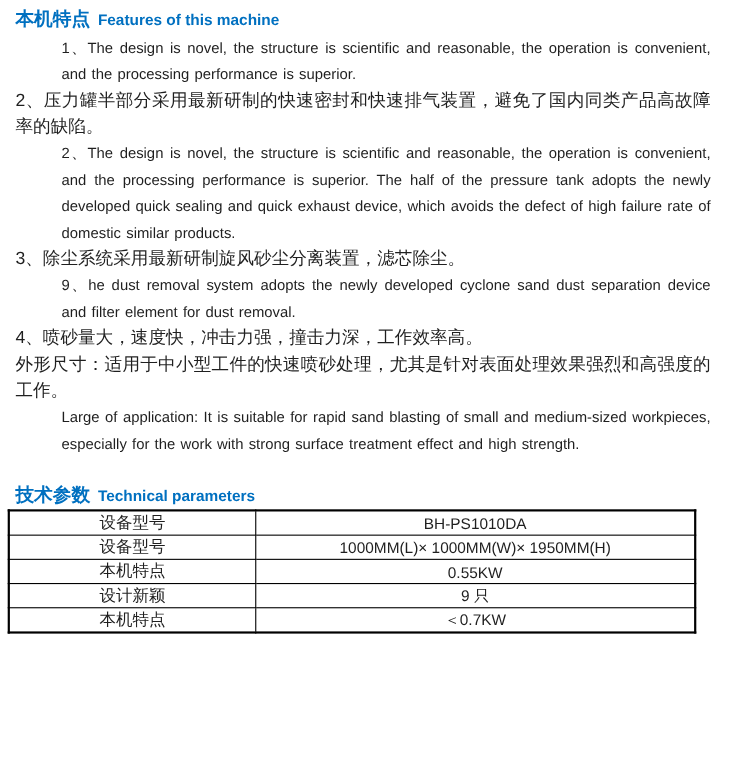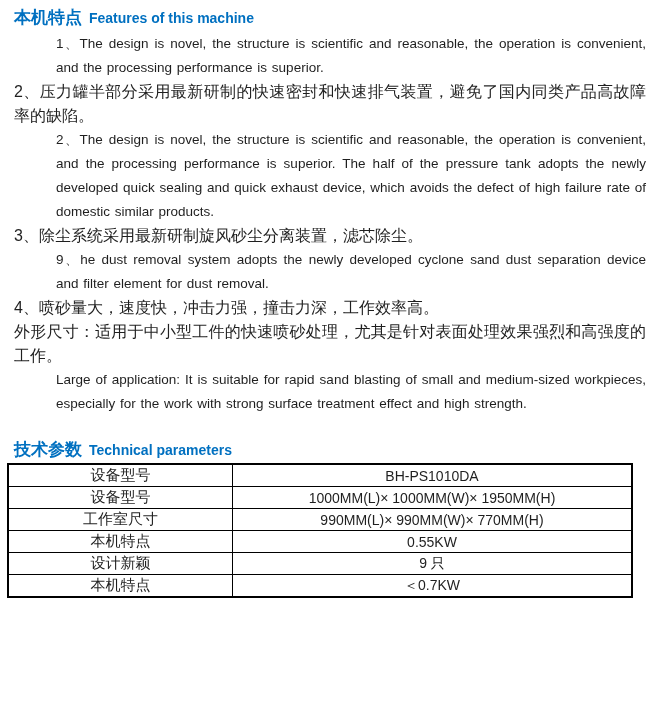--- a/index.html
+++ b/index.html
@@ -99,24 +99,20 @@
     <tbody>
       <tr>
         <td class="spec-label">设备型号</td>
         <td class="spec-value">BH-PS1010DA</td>
       </tr>
       <tr>
         <td class="spec-label">设备型号</td>
         <td class="spec-value">1000MM(L)× 1000MM(W)× 1950MM(H)</td>
       </tr>
       <tr>
-        <td class="spec-label">工作室尺寸</td>
-        <td class="spec-value">990MM(L)× 990MM(W)× 770MM(H)</td>
-      </tr>
-      <tr>
         <td class="spec-label">本机特点</td>
         <td class="spec-value">0.55KW</td>
       </tr>
       <tr>
         <td class="spec-label">设计新颖</td>
         <td class="spec-value">9 只</td>
       </tr>
       <tr>
         <td class="spec-label">本机特点</td>
         <td class="spec-value">＜0.7KW</td>

